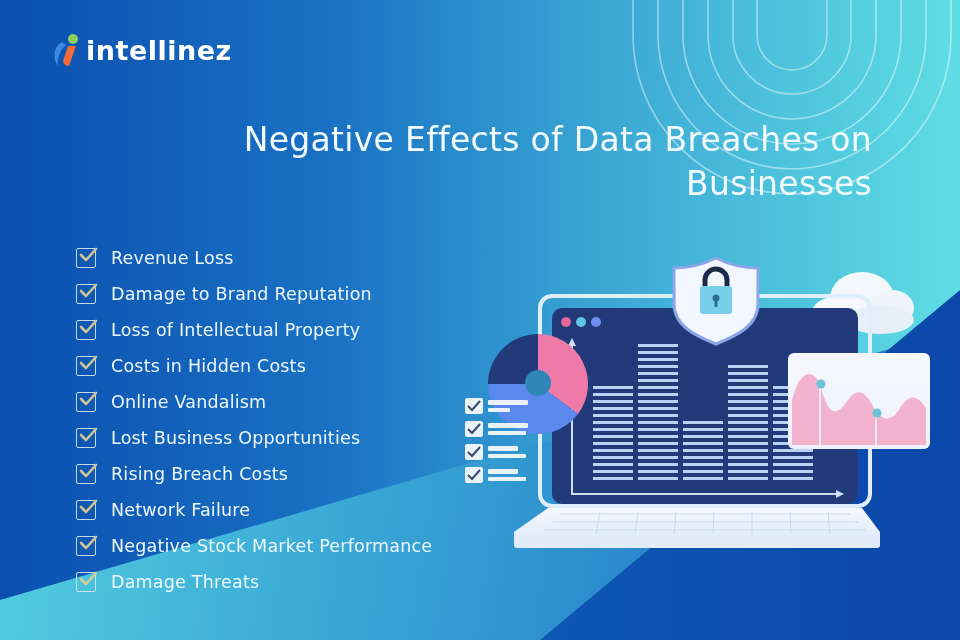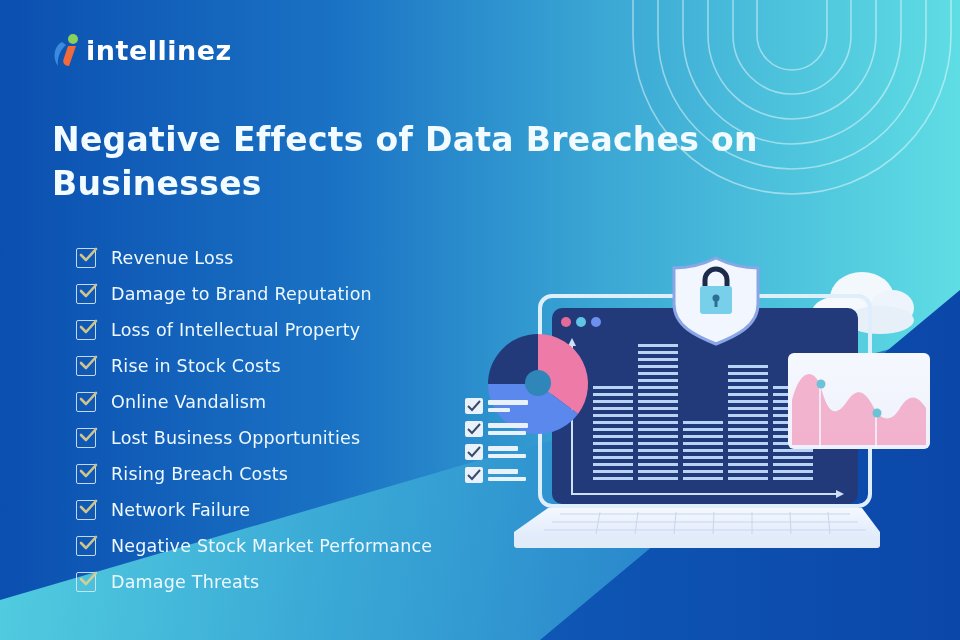--- a/index.html
+++ b/index.html
@@ -1,35 +1,35 @@
 <!DOCTYPE html>
 <html><head>
 <meta charset="utf-8">
 <style>
   * { margin: 0; padding: 0; box-sizing: border-box; }
   html, body { width: 960px; height: 640px; overflow: hidden; }
   body { font-family: "DejaVu Sans", sans-serif; position: relative; background: #0c4fae; }
 
   .canvas { position: absolute; inset: 0; overflow: hidden;
-    background: linear-gradient(90deg, #0b4fb0 0%, #1a72c4 35%, #3aa6d4 62%, #5fdde4 100%); }
+    background: linear-gradient(90deg, #0b4fb0 0%, #1a72c4 35%, #3aa6d4 62%, #5fdde4 100%); text-align: right; }
   .diag-cyan { position: absolute; inset: 0;
     background: linear-gradient(100deg, #58d6e2 0%, #3aa9d6 40%, #2a88cc 70%, #1f6fc0 100%);
     clip-path: polygon(0 600px, 480px 460px, 960px 330px, 960px 640px, 0 640px); }
   .diag-deep { position: absolute; inset: 0;
     background: linear-gradient(90deg, #1b70c2 0%, #0e55b4 60%, #0b47a8 100%);
     clip-path: polygon(540px 640px, 960px 290px, 960px 640px); }
 
   .arcs { position: absolute; left: 600px; top: 0; width: 360px; height: 230px; }
 
   .logo { position: absolute; left: 52px; top: 32px; display: flex; align-items: center; gap: 4px; }
   .logo-mark { width: 30px; height: 36px; position: relative; }
   .logo-text { font-family: "DejaVu Sans", sans-serif; font-weight: bold; font-size: 27px; color: #ffffff; letter-spacing: 0.5px; }
 
   .title { position: absolute; left: 52px; top: 118px; width: 820px;
-    font-family: "DejaVu Sans", sans-serif; font-weight: bold; font-size: 33px; line-height: 44px;
+    font-family: "DejaVu Sans", sans-serif; font-weight: normal; font-size: 33px; line-height: 44px;
     color: #f2fbff; letter-spacing: 0.3px; }
 
   .list { position: absolute; left: 52px; top: 240px; list-style: none; }
   .list li { display: flex; align-items: center; height: 36px; margin-left: 24px; }
   .cb { width: 20px; height: 20px; border: 1.5px solid #d9e6f2; border-radius: 2px; position: relative; margin-right: 15px; opacity: 0.9; }
   .cb svg { position: absolute; left: 1px; top: -3px; }
   .item-label { font-family: "DejaVu Sans", sans-serif; font-size: 17.5px; color: #eef8ff; letter-spacing: 0.2px; }
 
   .illus { position: absolute; left: 460px; top: 250px; width: 480px; height: 320px; }
 </style>
@@ -84,21 +84,21 @@
           </svg>
         </span>
         <span class="item-label">Loss of Intellectual Property</span>
       </li>
     <li>
         <span class="cb">
           <svg width="20" height="18" viewBox="0 0 20 18">
             <path d="M3 9 L8 14 L18 3" stroke="#e3d08a" stroke-width="2.6" fill="none" stroke-linecap="round" stroke-linejoin="round"></path>
           </svg>
         </span>
-        <span class="item-label">Rise in Stock Costs</span>
+        <span class="item-label">Costs in Hidden Costs</span>
       </li>
     <li>
         <span class="cb">
           <svg width="20" height="18" viewBox="0 0 20 18">
             <path d="M3 9 L8 14 L18 3" stroke="#e3d08a" stroke-width="2.6" fill="none" stroke-linecap="round" stroke-linejoin="round"></path>
           </svg>
         </span>
         <span class="item-label">Online Vandalism</span>
       </li>
     <li>

